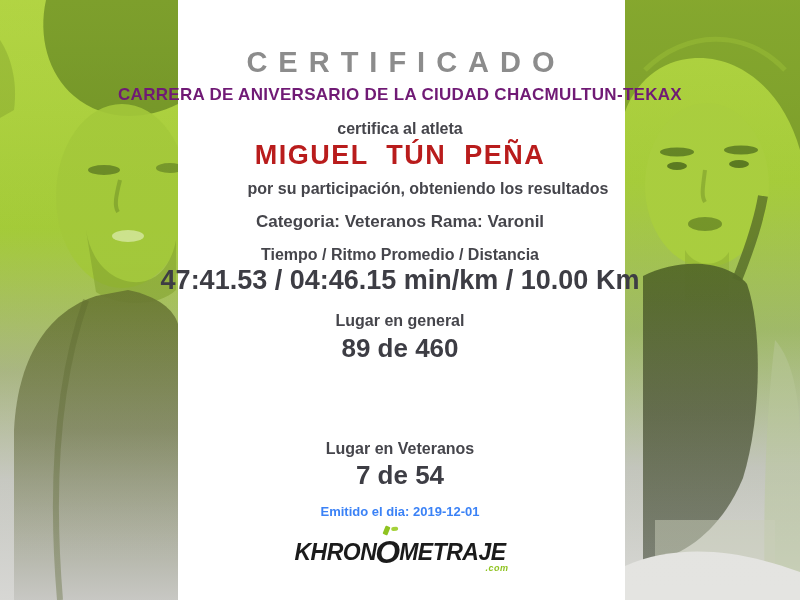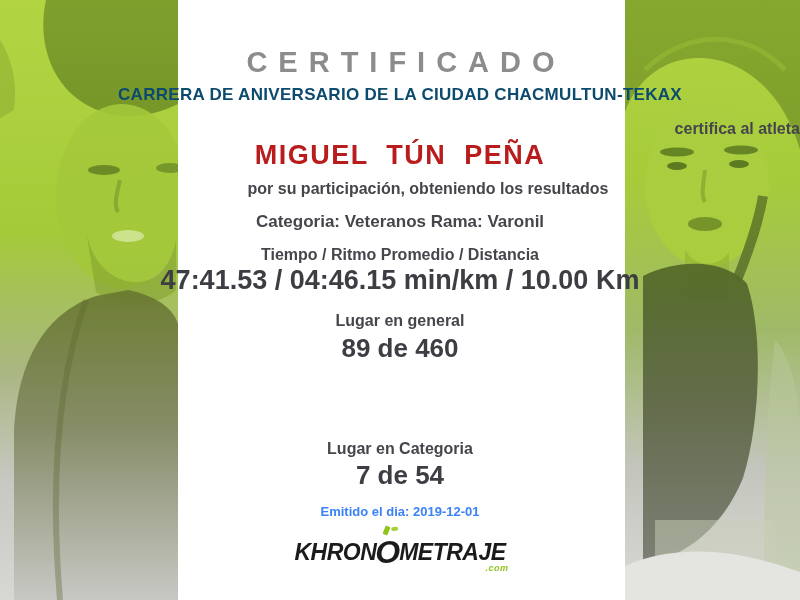--- a/index.html
+++ b/index.html
@@ -17,22 +17,22 @@
   
   .content { position:absolute; inset:0; z-index:2; }
   .row {
     position:absolute; left:0; width:100%; text-align:center;
     color:#45454b; white-space:nowrap;
   }
   .t-title {
     top:46px; font-size:29px; font-weight:bold; letter-spacing:11px;
     padding-left:12px; color:#8c8c8c;text-align:center;
   }
-  .t-event        { top:85px;  font-size:17px; font-weight:bold; color:#0c4a6e; letter-spacing:0.3px; }
-  .t-certifies    { top:120px; font-size:16px; font-weight:bold;text-align:right; }
+  .t-event        { top:85px;  font-size:17px; font-weight:bold; color:#701a75; letter-spacing:0.3px; }
+  .t-certifies    { top:120px; font-size:16px; font-weight:bold; }
   .t-athlete      { top:140px; font-size:27px; font-weight:bold; color:#b91c1c; letter-spacing:1.5px; word-spacing:9px; }
   .t-participation{ top:180px; font-size:16px; font-weight:bold;margin-left:28px; }
   .t-category     { top:212px; font-size:17px; font-weight:bold; }
   .t-metrics-label{ top:246px; font-size:16px; font-weight:bold; }
   .t-metrics-value{ top:265px; font-size:27px; font-weight:bold; color:#3d3d44; }
   .t-pl-label-0   { top:312px; font-size:16px; font-weight:bold; }
   .t-pl-value-0   { top:333px; font-size:26px; font-weight:bold; color:#3d3d44; }
   .t-pl-label-1   { top:377px; font-size:16px; font-weight:bold; }
   .t-pl-value-1   { top:397px; font-size:26px; font-weight:bold; color:#3d3d44; }
   .t-pl-label-2   { top:440px; font-size:16px; font-weight:bold; }
@@ -148,21 +148,21 @@
     <h2 class="row t-event">CARRERA DE ANIVERSARIO DE LA CIUDAD CHACMULTUN-TEKAX</h2>
     <p class="row t-certifies">certifica al atleta</p>
     <p class="row t-athlete">MIGUEL TÚN PEÑA</p>
     <p class="row t-participation">por su participación, obteniendo los resultados</p>
     <p class="row t-category">Categoria: Veteranos Rama: Varonil</p>
     <p class="row t-metrics-label">Tiempo / Ritmo Promedio / Distancia</p>
     <p class="row t-metrics-value">47:41.53 / 04:46.15 min/km / 10.00 Km</p>
 
     <p class="row t-pl-label-0">Lugar en general</p>
     <p class="row t-pl-value-0">89 de 460</p>
-    <p class="row t-pl-label-2">Lugar en Categoria</p>
+    <p class="row t-pl-label-2">Lugar en Veteranos</p>
     <p class="row t-pl-value-2">7 de 54</p>
 
     <p class="row t-issued">Emitido el dia: 2019-12-01</p>
 
     <div class="row logo-row">
       <div class="logo">
         <span class="lg-part">KHRON</span><span class="lg-o"><i class="lg-stem"></i><b>O</b></span><span class="lg-part">METRAJE</span>
         <span class="lg-com">.com</span>
       </div>
     </div>

